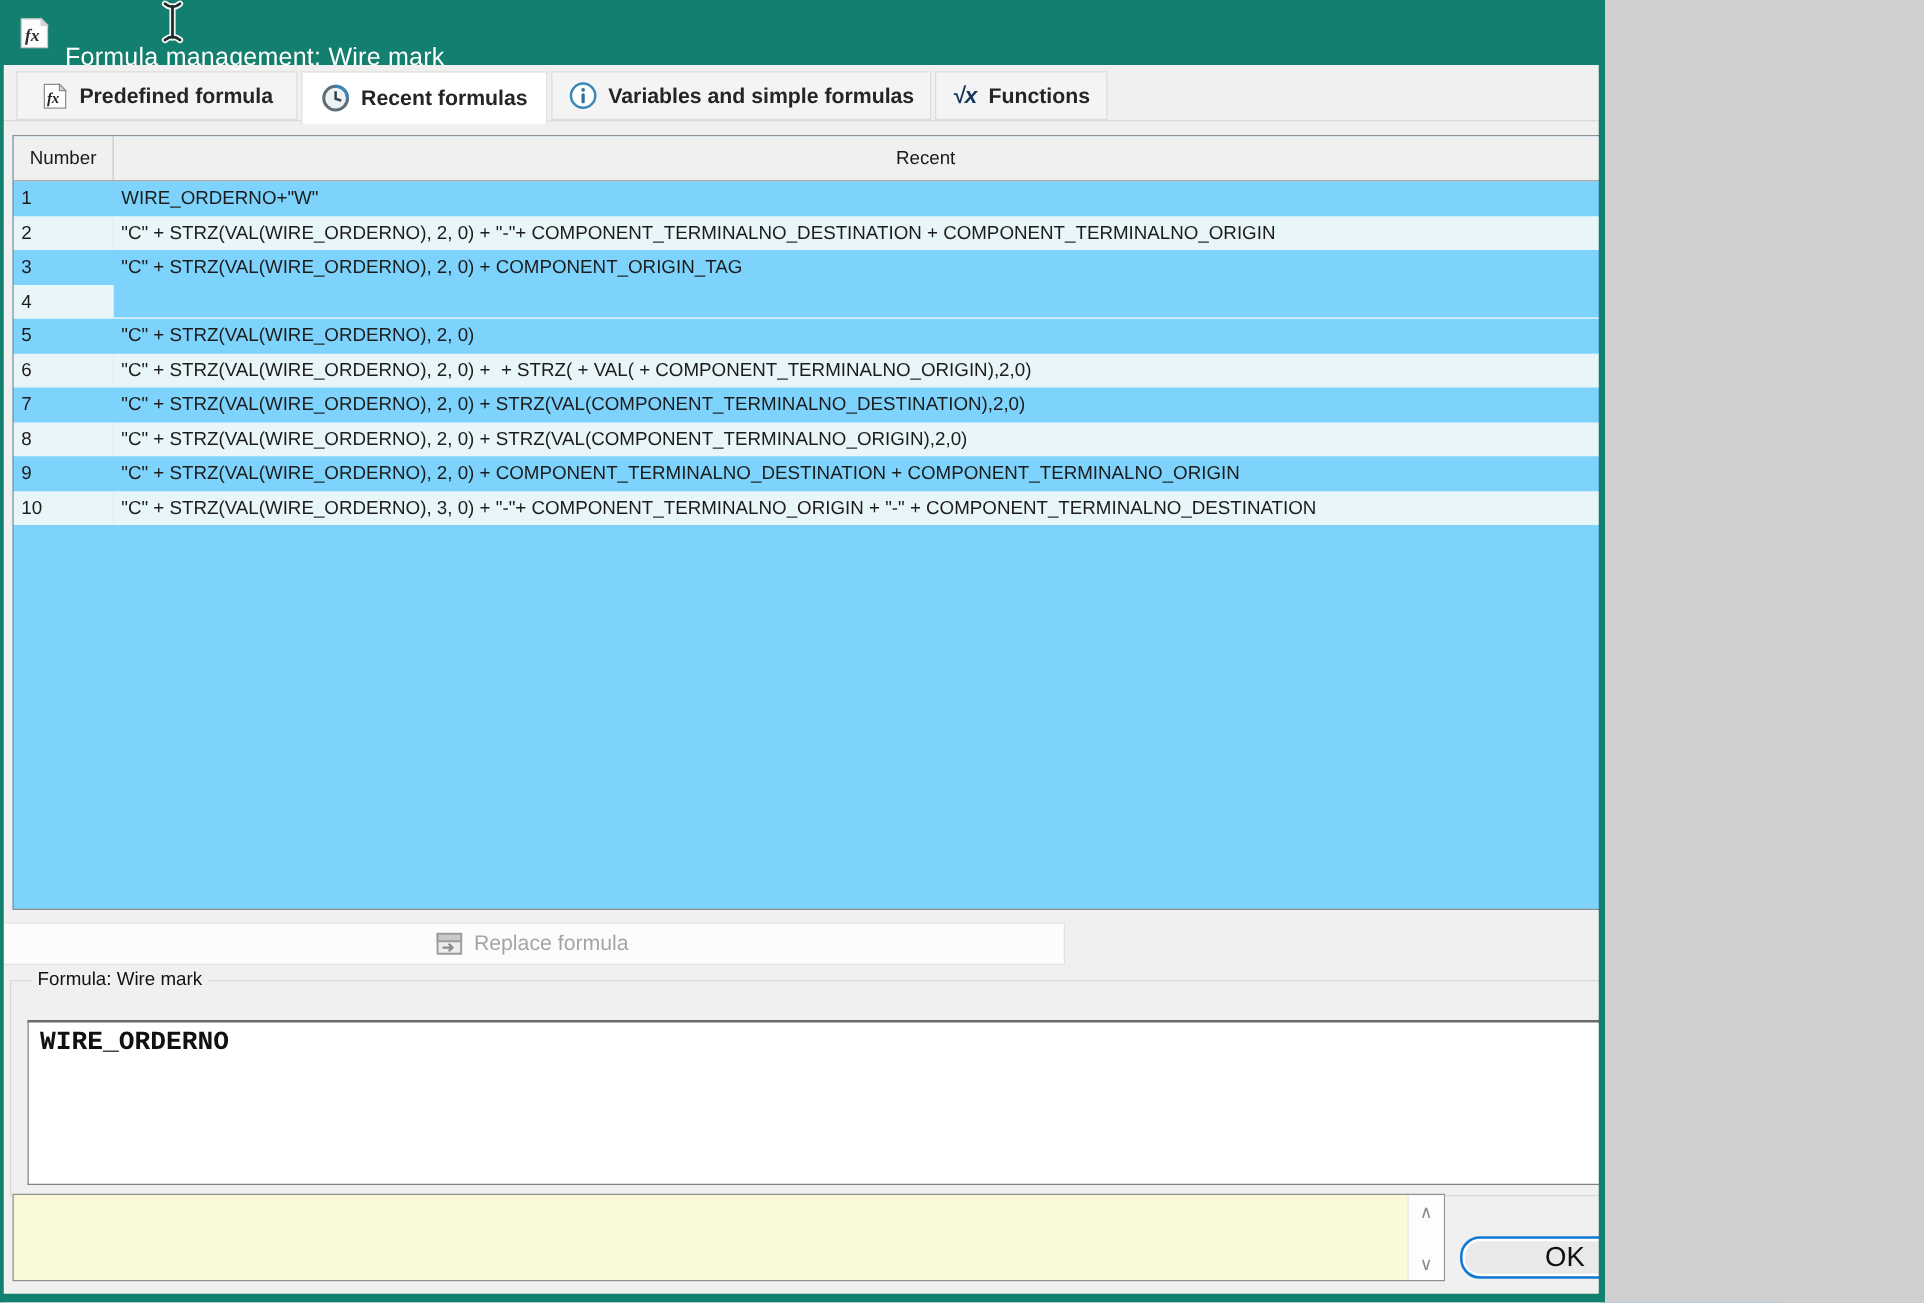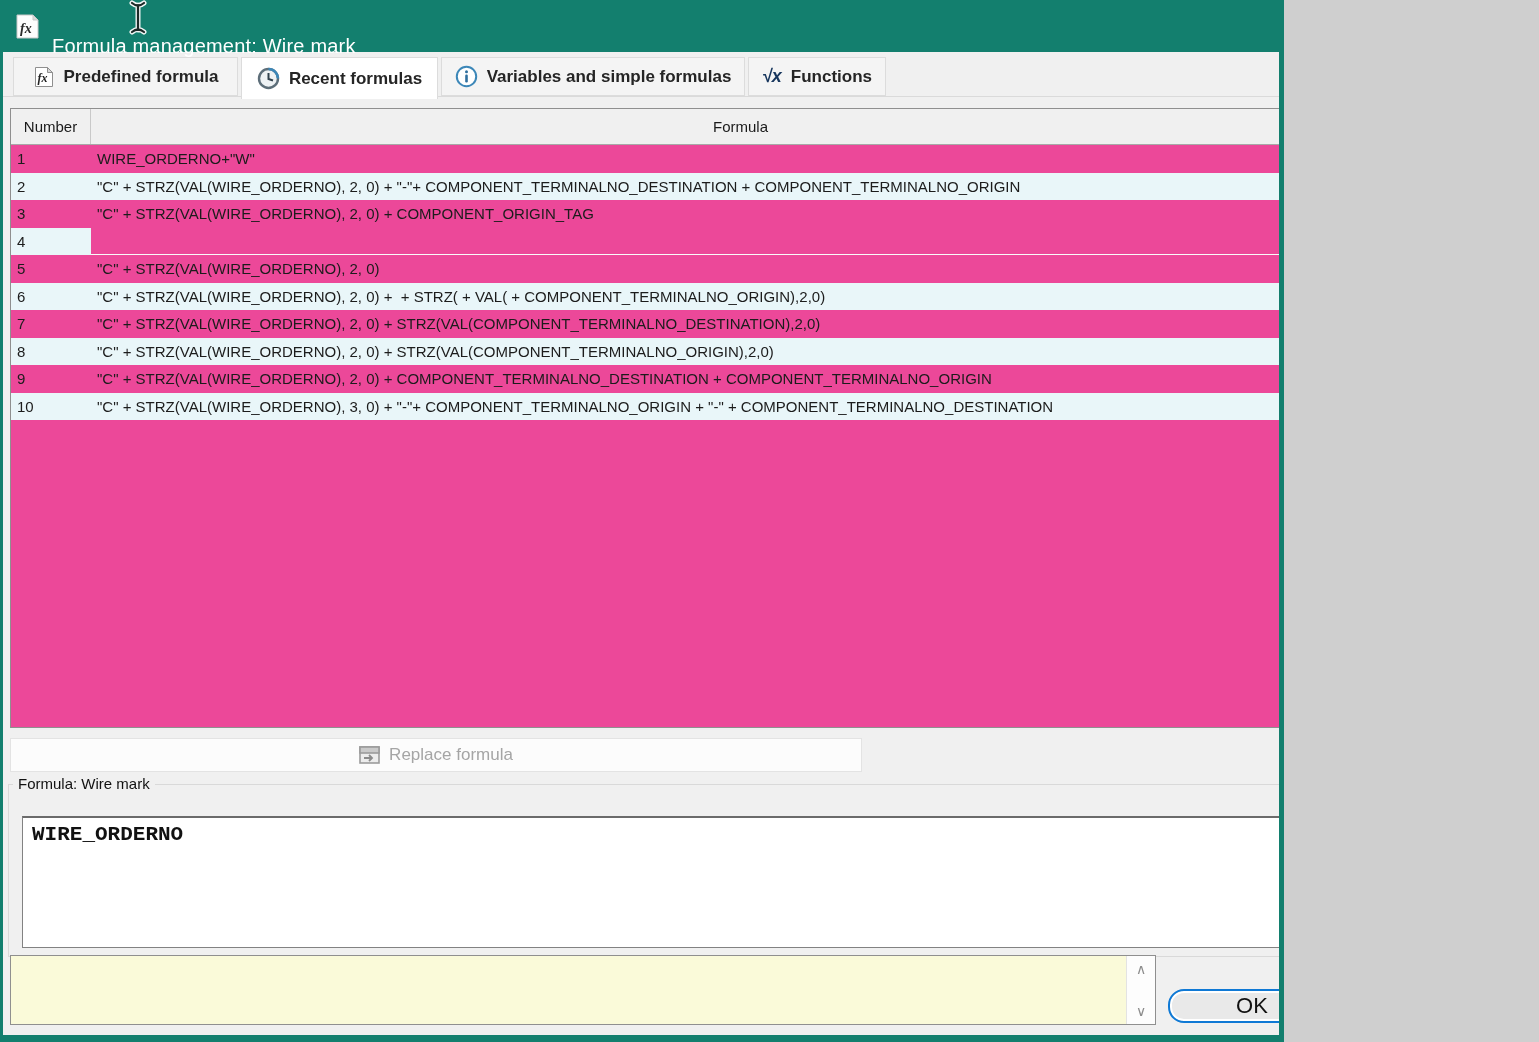--- a/index.html
+++ b/index.html
@@ -40,48 +40,48 @@
   #tab1 { left:241px; width:197px; }
   #tab2 { left:441px; width:304px; }
   #tab3 { left:748px; width:138px; }
   .tabline { position:absolute; top:96px; left:0; right:0; height:1px; background:#dadada; z-index:1; }
   .ticon { display:flex; align-items:center; justify-content:center; }
   .sqrtx { font-size:18px; font-weight:700; color:#17365d; font-style:italic; }
 
   
   .table {
     position:absolute; left:10px; top:108px; width:1519px; height:620px;
-    background:#ec4899; border:1px solid #8f8f8f;
+    background:#7dd3fc; border:1px solid #8f8f8f;
   }
   .thead { display:flex; height:36px; background:#f0f0f0; border-bottom:1px solid #a8a8a8;
     font-size:15px; color:#1a1a1a; }
   .th { display:flex; align-items:center; justify-content:center; border-right:1px solid #c9c9c9; }
   .th.num { width:80px; }
   .th.formula { width:1300px; }
   .th.fill { flex:1; border-right:none; }
   .trow { display:flex; height:27.5px; font-size:15px; color:#1c1c1c; cursor:default; }
   .trow.alt .tc.num, .trow.alt .tc.formula { background: var(--stripe,#e9f6f9); }
   .tc { display:flex; align-items:center; }
   .tc.num { width:80px; padding-left:6px; }
   .tc.formula { width:1300px; padding-left:6px; border-right:1px solid #f1f1f1;
     white-space:pre; overflow:hidden; }
   .tc.fill { flex:1; border-bottom:1px solid #fafafa; }
 
   
   .replace-btn {
-    position:absolute; left:10px; top:738px; width:852px; height:34px;
+    position:absolute; left:0; top:738px; width:852px; height:34px;
     background:#fcfcfc; border:1px solid #e3e3e3;
     display:flex; align-items:center; justify-content:center; gap:9px;
     font-size:17px; color:#a5a5a5; font-family:inherit;
   }
 
   
   .groupbox { position:absolute; left:8px; top:784px; width:1428px; height:173px;
     border:1px solid #d9d9d9; }
-  .gb-label { position:absolute; top:-10px; left:4px; background:#f0f0f0;
+  .gb-label { position:absolute; top:-10px; left:16px; background:#f0f0f0;
     padding:0 5px; font-size:15px; color:#111; }
   .formula-edit {
     position:absolute; left:13px; top:31px; width:1399px; height:132px;
     background:#fff; border:1px solid #828282; border-top:2px solid #6b6b6b;
     font-family:"Liberation Mono", monospace; font-size:21px; font-weight:700;
     color:#111; padding:5px 9px; white-space:pre; cursor:text;
   }
   .calc-btn {
     position:absolute; left:1443px; top:815px; width:78px; height:136px;
     background:#fdfdfd; border:1px solid #c9c9c9;
@@ -174,21 +174,21 @@
     <span>Recent formulas</span>
   </div>
   <div class="tab" id="tab3">
     <span class="ticon sqrtx">√x</span>
     <span>Functions</span>
   </div>
 
   <div class="table">
     <div class="thead">
       <div class="th num">Number</div>
-      <div class="th formula">Formula</div>
+      <div class="th formula">Recent</div>
       <div class="th fill"></div>
     </div>
     <div>
         <div class="trow">
           <div class="tc num">1</div>
           <div class="tc formula">WIRE_ORDERNO+"W"</div>
           <div class="tc fill"></div>
         </div>
         <div class="trow alt">
           <div class="tc num">2</div>

